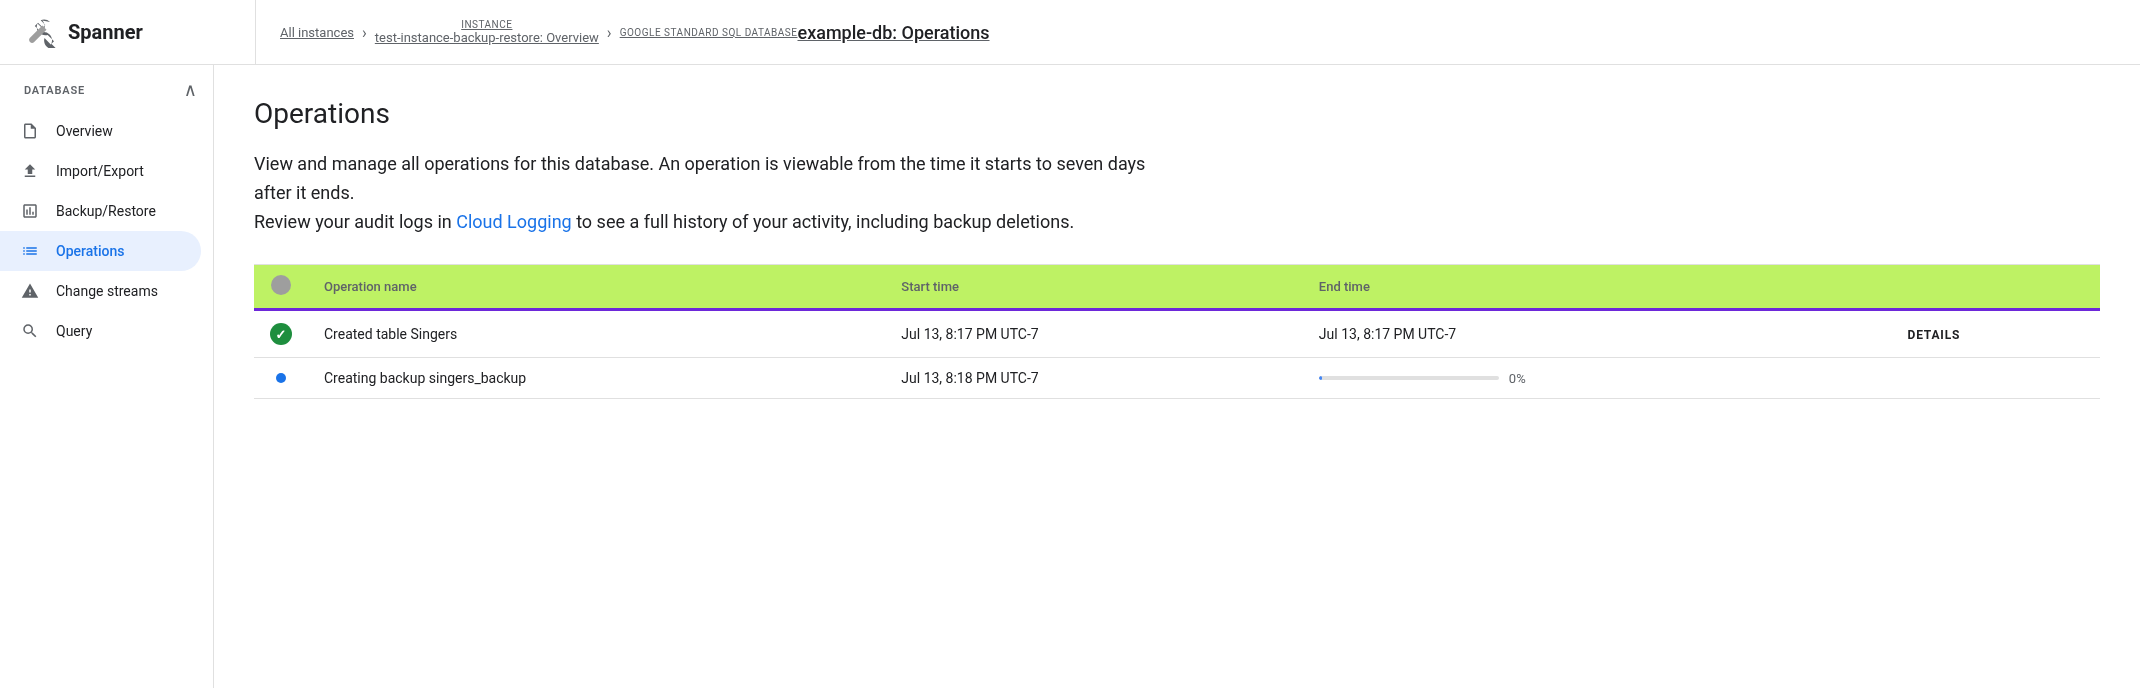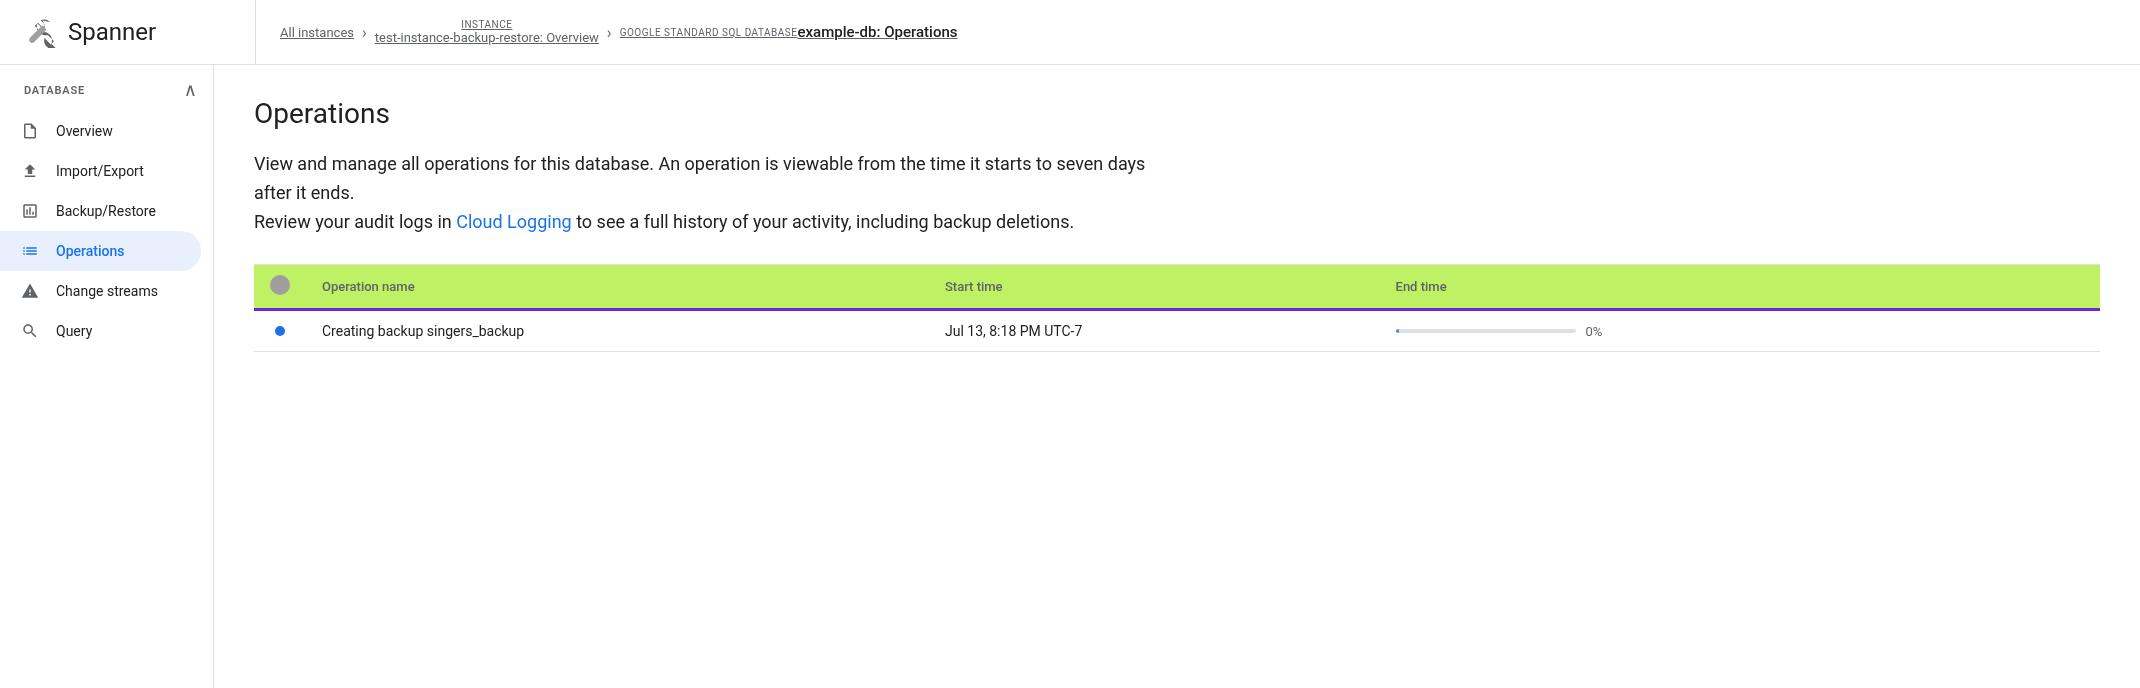--- a/index.html
+++ b/index.html
@@ -26,21 +26,21 @@
       font-size: 13px;
       color: #5f6368;
     }
     .breadcrumb-item.current .label-small {
       font-size: 10px;
       color: #5f6368;
       text-transform: uppercase;
       letter-spacing: 0.5px;
     }
     .breadcrumb-item.current .label-main {
-      font-size: 15px;
+      font-size: 18px;
       color: #202124;
       font-weight: 500;
     }
     .breadcrumb-chevron {
       margin: 0 8px;
       color: #5f6368;
       font-size: 16px;
     }
 
     
@@ -254,21 +254,21 @@
 </head>
 <body>
 
 <div class="top-bar">
   <div class="top-bar-left">
 
     <svg width="32" height="32" viewBox="0 0 32 32" fill="none">
       <path d="M26 6c-2.5-2.5-6.2-3.1-9.3-1.7l4.6 4.6-3.2 3.2-4.6-4.6C12.1 10.6 12.7 14.3 15.2 16.8c2.3 2.3 5.6 3 8.5 2.1l6.3 6.3-3.2 3.2-6.3-6.3c-.9 2.9-.2 6.2 2.1 8.5 2.5 2.5 6.2 3.1 9.3 1.7L27.3 27.7c1.4-3.1.8-6.8-1.7-9.3-2.3-2.3-5.6-3-8.5-2.1l-6.3-6.3 3.2-3.2 6.3 6.3c.9-2.9.2-6.2-2.1-8.5z" fill="#5f6368"></path>
       <path d="M6 26c.6.6 1.4.9 2.1.9s1.5-.3 2.1-.9L22.5 13.7l-4.2-4.2L6 21.8C4.8 23 4.8 24.8 6 26z" fill="#9e9e9e"></path>
     </svg>
-    <span style="font-size:24px;font-weight:400;color:#202124;">Spanner</span>
+    <span style="font-size:20px;font-weight:700;color:#202124;">Spanner</span>
   </div>
   <div class="top-bar-right">
     <span class="breadcrumb-item">
       <span>All instances</span>
     </span>
     <span class="breadcrumb-chevron">›</span>
     <span class="breadcrumb-item sub">
       <span class="label-small">INSTANCE</span>
       <span class="label-main">test-instance-backup-restore: Overview</span>
     </span>
@@ -358,20 +358,31 @@
             <span class="status-icon-header"></span>
           </th>
           <th>Operation name</th>
           <th>Start time</th>
           <th>End time</th>
           <th></th>
         </tr>
       </thead>
       <tbody>
 
+        <tr>
+          <td>
+            <div class="status-success"></div>
+          </td>
+          <td>Created table Singers</td>
+          <td>Jul 13, 8:17 PM UTC-7</td>
+          <td>Jul 13, 8:17 PM UTC-7</td>
+          <td>
+            <span class="details-link">DETAILS</span>
+          </td>
+        </tr>
 
         <tr>
           <td>
             <span class="status-loading"></span>
           </td>
           <td>Creating backup singers_backup</td>
           <td>Jul 13, 8:18 PM UTC-7</td>
           <td>
             <div class="progress-container">
               <div class="progress-bar-bg">

